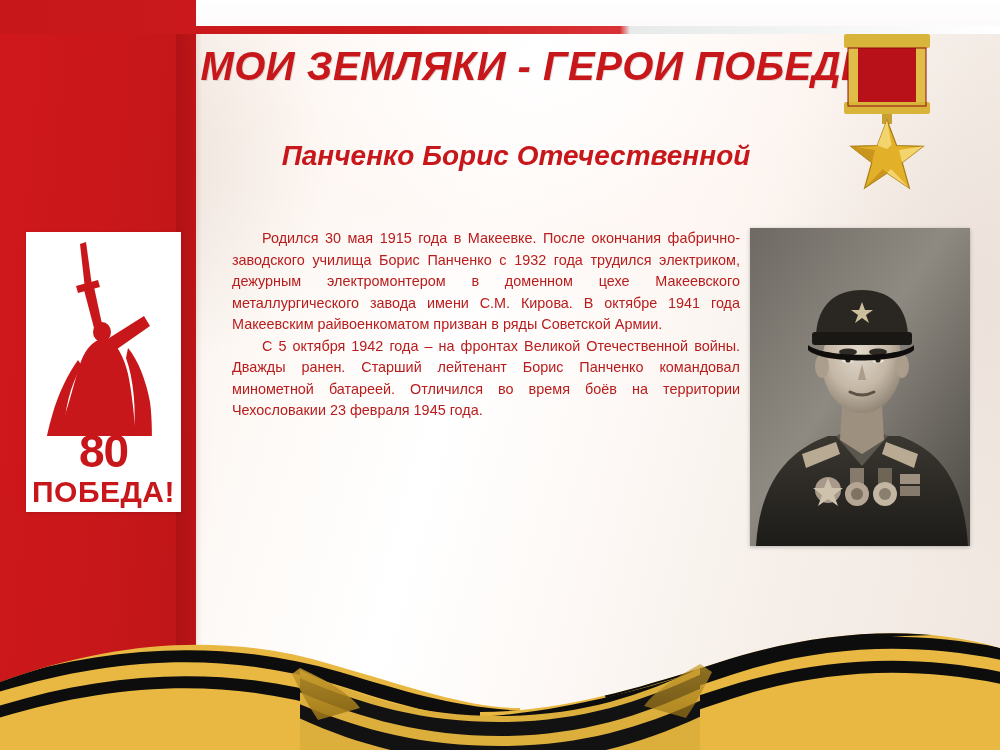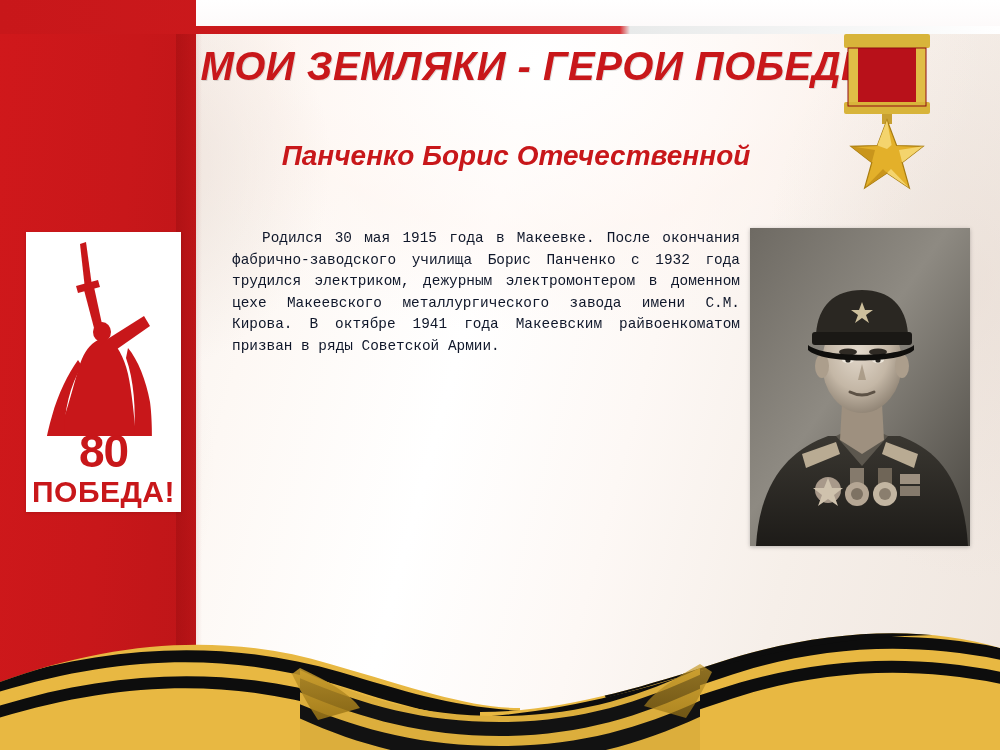--- a/index.html
+++ b/index.html
@@ -146,24 +146,24 @@
     position: absolute;
     right: 58px; top: 28px;
     width: 110px; height: 172px;
   }
 
   
   .article {
     position: absolute;
     left: 232px; top: 228px;
     width: 508px;
-    font-family: Liberation Mono, monospace;
+    font-family: Liberation Sans, sans-serif;
     font-size: 14.4px;
     line-height: 21.5px;
-    color: #0f172a;
+    color: #b91c1c;
     text-align: justify;
   }
   .article p {
     margin: 0;
     text-indent: 30px;
   }
   .article p + p { margin-top: 0; }
 
   
   .portrait {
@@ -240,20 +240,21 @@
       <polygon points="0,-38 4.6,-13 0,-9 -9.6,-12.5" fill="#f4d46d"></polygon>
       <polygon points="36.1,-11.7 12,-8 15.2,4.4" fill="#f4d46d"></polygon>
       <polygon points="22.4,30 4,11 0,15" fill="#f4d46d"></polygon>
       <polygon points="-22.4,30 -4,11 0,15" fill="#c9951c"></polygon>
       <polygon points="-36.1,-11.7 -12,-8 -15.2,4.4" fill="#c9951c"></polygon>
     </g>
   </svg>
 
   <div class="article">
     <p>Родился 30 мая 1915 года в Макеевке. После окончания фабрично-заводского училища Борис Панченко с 1932 года трудился электриком, дежурным электромонтером в доменном цехе Макеевского металлургического завода имени С.М. Кирова. В октябре 1941 года Макеевским райвоенкоматом призван в ряды Советской Армии.</p>
+    <p>С 5 октября 1942 года – на фронтах Великой Отечественной войны. Дважды ранен. Старший лейтенант Борис Панченко командовал минометной батареей. Отличился во время боёв на территории Чехословакии 23 февраля 1945 года.</p>
   </div>
 
   <div class="portrait">
     <svg viewBox="0 0 220 318" width="220" height="318" aria-hidden="true">
       <defs>
         <linearGradient id="bgph" x1="0" y1="0" x2="1" y2="1">
           <stop offset="0%" stop-color="#6e6a63"></stop>
           <stop offset="45%" stop-color="#8e8a82"></stop>
           <stop offset="100%" stop-color="#4a4741"></stop>
         </linearGradient>

